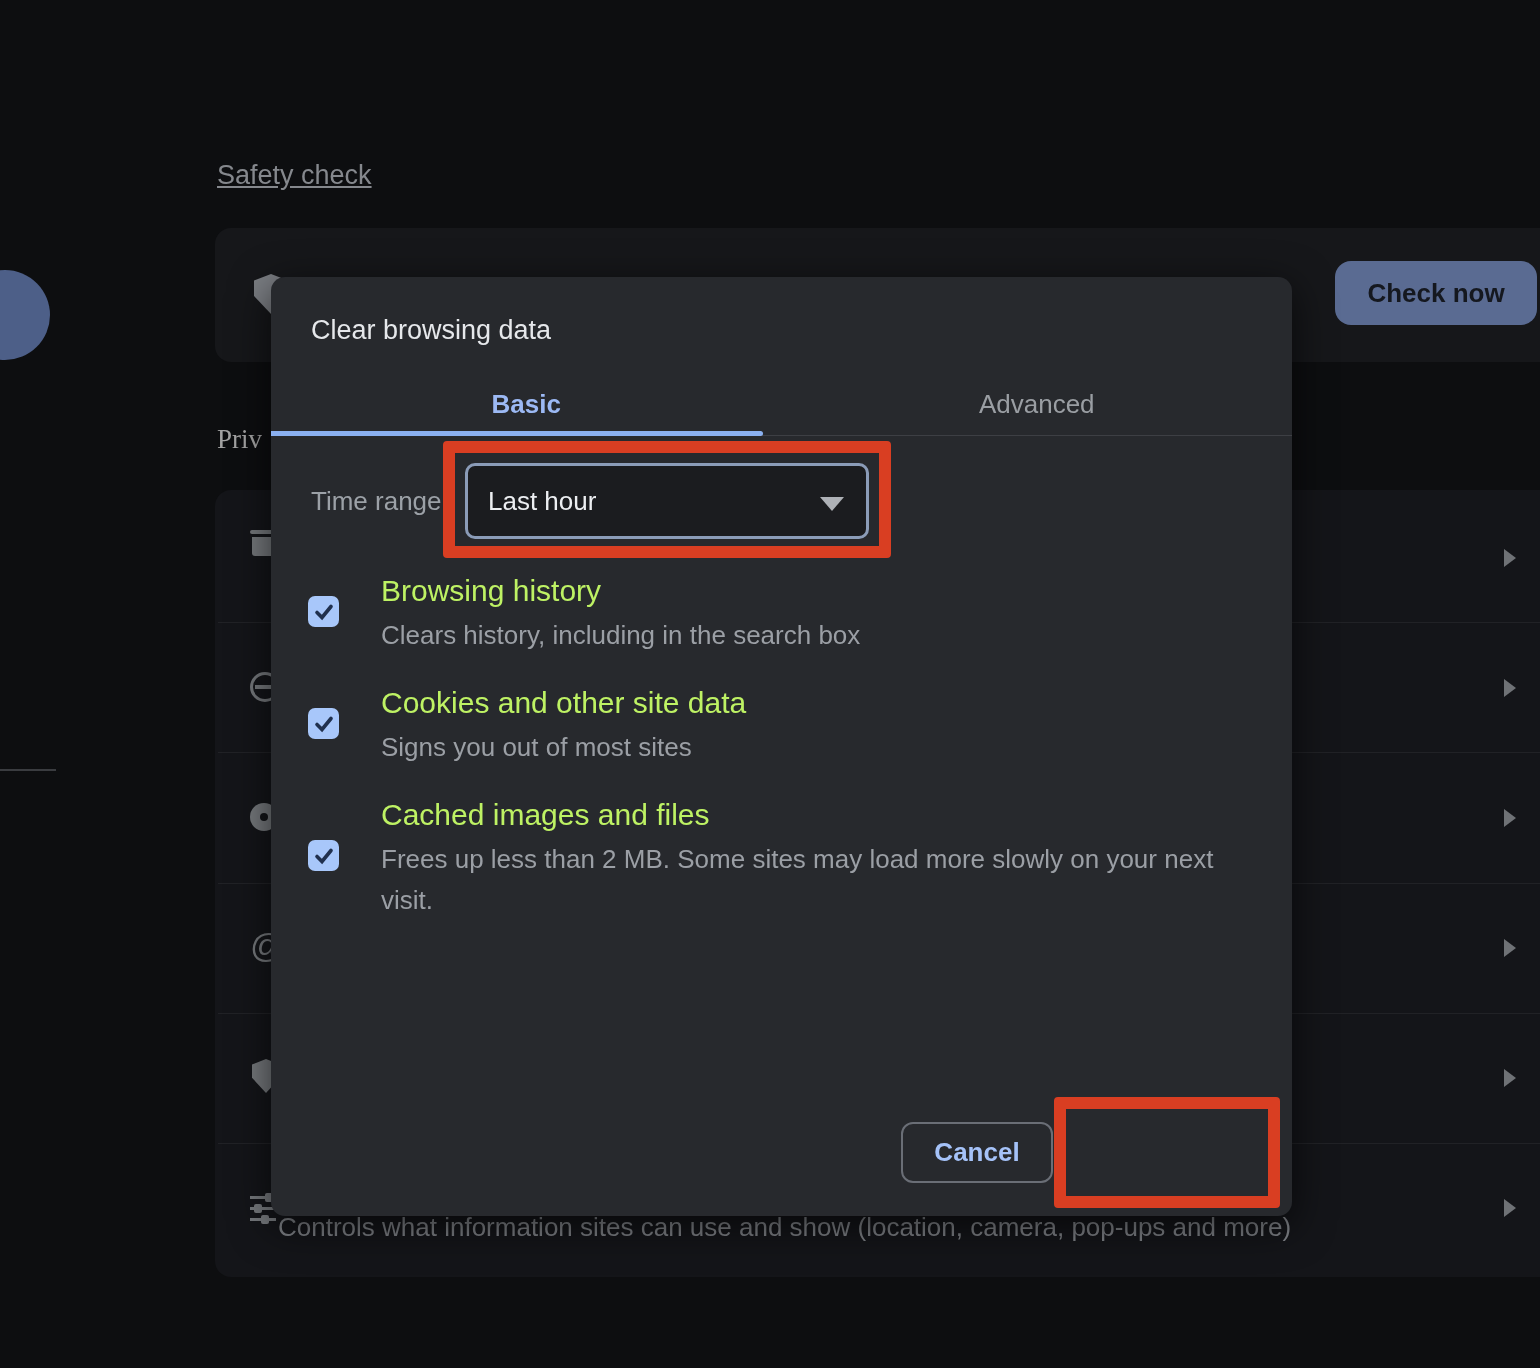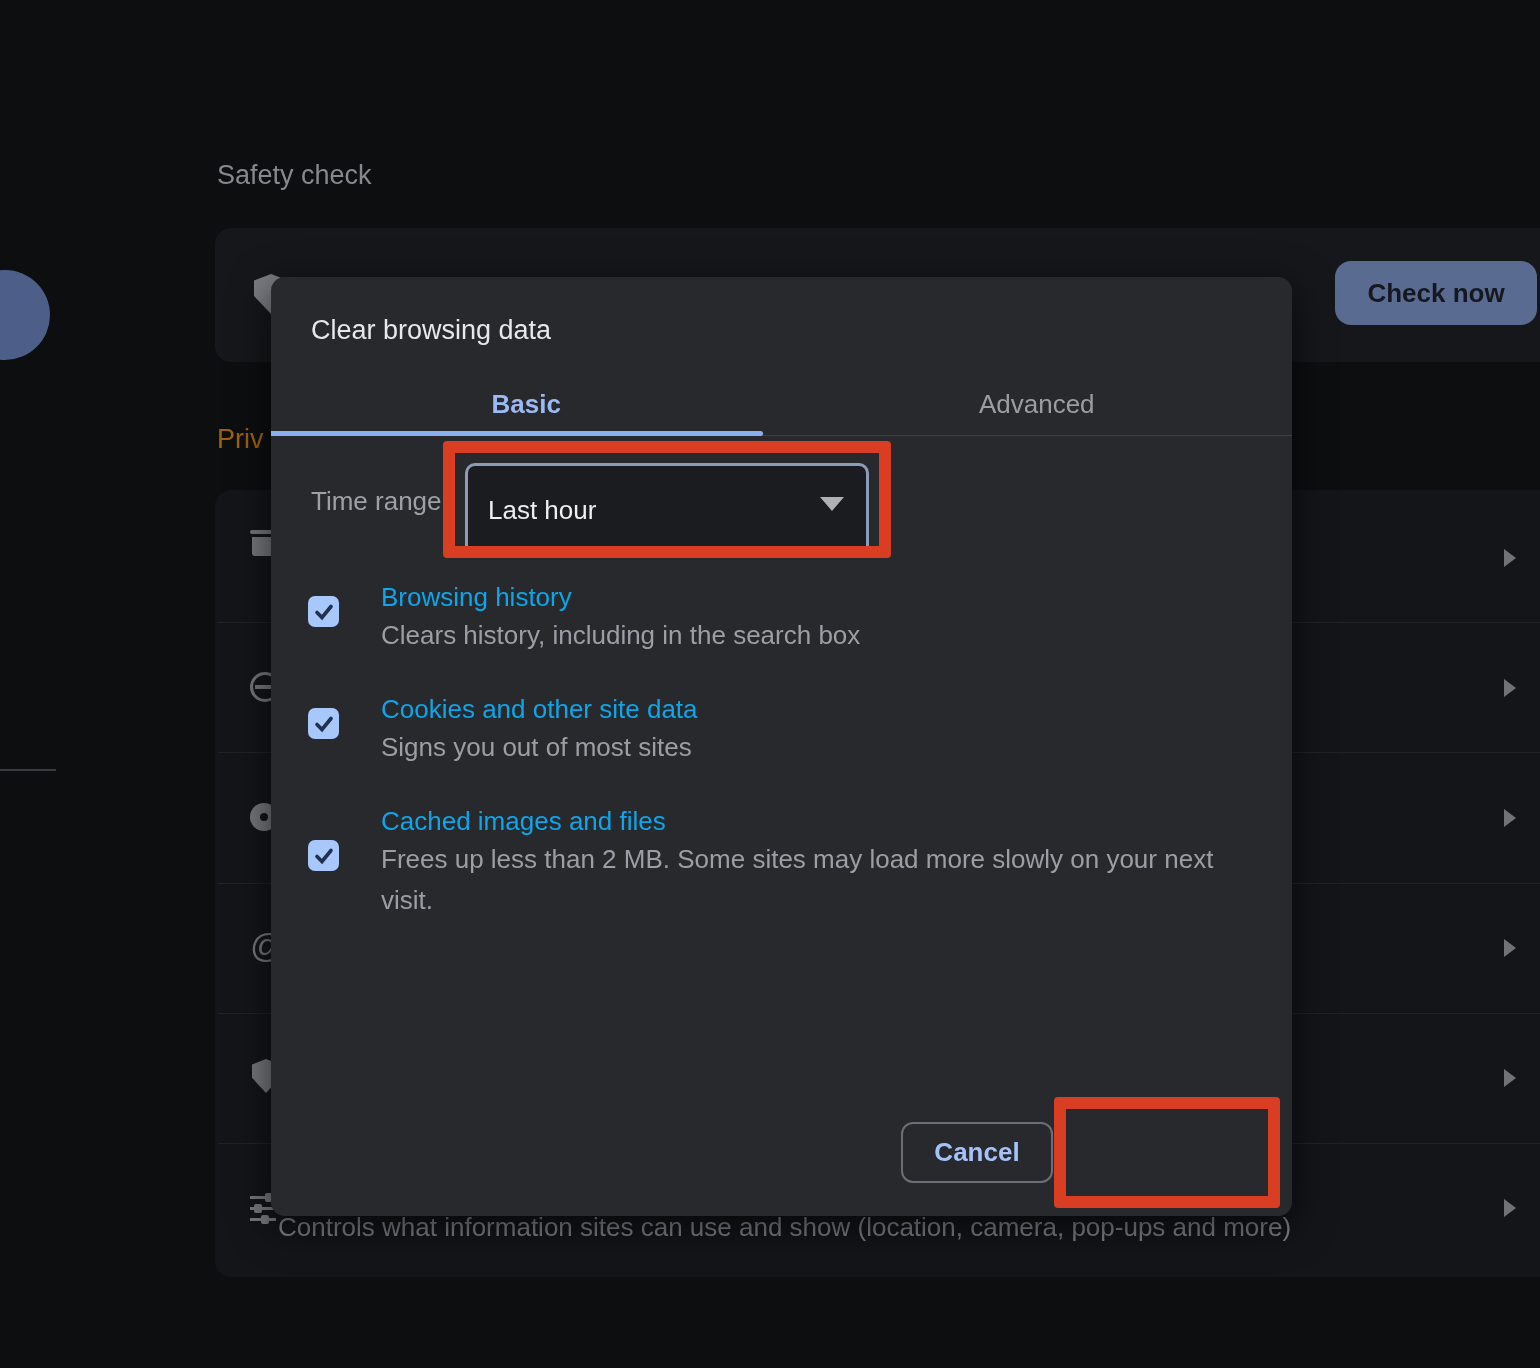--- a/index.html
+++ b/index.html
@@ -20,27 +20,27 @@
   #canvas{position:relative;width:1540px;height:1368px;background:var(--page-bg);overflow:hidden;}
 
   
   .topbar{position:absolute;left:0;top:0;width:1540px;height:100px;background:#111215;border-bottom:2px solid #060607;}
   .search-pill{position:absolute;left:215px;top:7px;width:1365px;height:80px;border-radius:40px;background:#1d1e22;display:flex;align-items:center;}
   .mag{position:absolute;left:28px;top:27px;width:24px;height:24px;border:3px solid #6c7075;border-radius:50%;}
   .mag::after{content:"";position:absolute;left:21px;top:22px;width:3px;height:12px;background:#6c7075;transform:rotate(-45deg);border-radius:2px;}
   .search-ph{position:absolute;left:95px;top:0;height:80px;display:flex;align-items:center;font-size:26px;color:#5d6167;}
 
   
-  .h-safety{position:absolute;left:217px;top:160px;font-size:27px;color:var(--txt-dim);}
+  .h-safety{position:absolute;left:217px;top:160px;font-size:27px;color:var(--txt-dim);text-decoration:underline;}
   .safety-card{position:absolute;left:215px;top:228px;width:1325px;height:134px;background:var(--card-bg);border-radius:16px 0 0 16px;}
   .shield-big{position:absolute;left:254px;top:274px;width:34px;height:40px;background:#7b7e83;
     clip-path:polygon(50% 0,100% 16%,100% 55%,50% 100%,0 55%,0 16%);}
   .btn-checknow{position:absolute;left:1335px;top:261px;width:202px;height:64px;border-radius:16px;background:#5a6b92;
     display:flex;align-items:center;justify-content:center;font-size:26px;font-weight:600;color:#15181f;}
-  .h-priv{position:absolute;left:217px;top:424px;font-size:27px;color:#a16207;}
+  .h-priv{position:absolute;left:217px;top:424px;font-size:27px;color:#a3a3a3;font-family:Liberation Serif, serif;}
   .blue-circle{position:absolute;left:-40px;top:270px;width:90px;height:90px;border-radius:50%;background:#4d5f88;}
   .left-rule{position:absolute;left:0;top:769px;width:56px;height:2px;background:#3a3c40;}
 
   .privacy-card{position:absolute;left:215px;top:490px;width:1325px;height:787px;background:#141519;border-radius:16px 0 0 16px;}
   .row-divider{position:absolute;left:218px;width:1322px;height:1px;background:#212226;}
   .chev{position:absolute;left:1504px;width:0;height:0;border-top:9px solid transparent;border-bottom:9px solid transparent;border-left:12px solid #6f7276;}
 
   .bgicon{position:absolute;color:var(--icon-gray);}
   .ic-trash{left:252px;top:530px;width:22px;height:26px;}
   .ic-trash .lid{position:absolute;left:-2px;top:0;width:26px;height:4px;background:var(--icon-gray);border-radius:2px;}
@@ -66,32 +66,32 @@
     border-radius:14px;box-shadow:0 10px 40px rgba(0,0,0,.65);z-index:5;}
   .dlg-title{position:absolute;left:40px;top:38px;font-size:27px;color:var(--txt-bright);}
   .tabs{position:absolute;left:0;top:98px;width:100%;height:58px;display:flex;justify-content:center;}
   .tab{flex:1;display:flex;align-items:center;justify-content:center;font-size:26px;font-weight:600;cursor:default;}
   .tab.active{color:var(--tab-blue);}
   .tab.inactive{color:#9a9ea3;font-weight:400;}
   .tab-underline{position:absolute;left:0;top:154px;width:492px;height:5px;background:#8ab0f0;border-radius:0 3px 3px 0;}
   .tab-divider{position:absolute;left:0;top:158px;width:100%;height:1px;background:#3d3f44;}
 
   .tr-label{position:absolute;left:40px;top:186px;height:76px;display:flex;align-items:center;font-size:26px;color:#9ca1a7;}
-  .select{position:absolute;left:194px;top:186px;width:404px;height:95px;background:#1b1c1f;border:3px solid #8b9cb8;
+  .select{position:absolute;left:194px;top:186px;width:404px;height:76px;background:#1b1c1f;border:3px solid #8b9cb8;
     border-radius:10px;display:flex;align-items:center;padding-left:20px;font-size:26px;color:#eceef1;}
   .select .arrow{position:absolute;right:22px;top:31px;width:0;height:0;border-left:12px solid transparent;
     border-right:12px solid transparent;border-top:14px solid #aeb1b6;}
 
   .redbox{position:absolute;border:12px solid var(--red);border-radius:4px;z-index:9;}
   .redbox.dropdown-box{left:172px;top:164px;width:448px;height:117px;}
   .redbox.confirm-box{left:783px;top:820px;width:226px;height:111px;}
 
   .checkbox{position:absolute;left:37px;width:31px;height:31px;background:var(--accent);border-radius:7px;
     display:flex;align-items:center;justify-content:center;}
-  .opt-title{position:absolute;left:110px;font-size:26px;color:#0ea5e9;margin-top:8px;}
+  .opt-title{position:absolute;left:110px;font-size:30px;color:#bef264;}
   .opt-sub{position:absolute;left:110px;font-size:26px;color:var(--txt-gray);line-height:41px;width:880px;}
 
   .btn-cancel{position:absolute;left:630px;top:845px;width:152px;height:61px;border:2px solid #6a6e76;border-radius:12px;
     background:transparent;display:flex;align-items:center;justify-content:center;font-size:26px;font-weight:600;color:#a5c2f8;}
   .btn-confirm{position:absolute;left:797px;top:842px;width:194px;height:67px;border-radius:12px;background:var(--accent);
     display:flex;align-items:center;justify-content:center;font-size:26px;font-weight:600;color:#1d2128;}
 </style>
 </head>
 <body>
 

